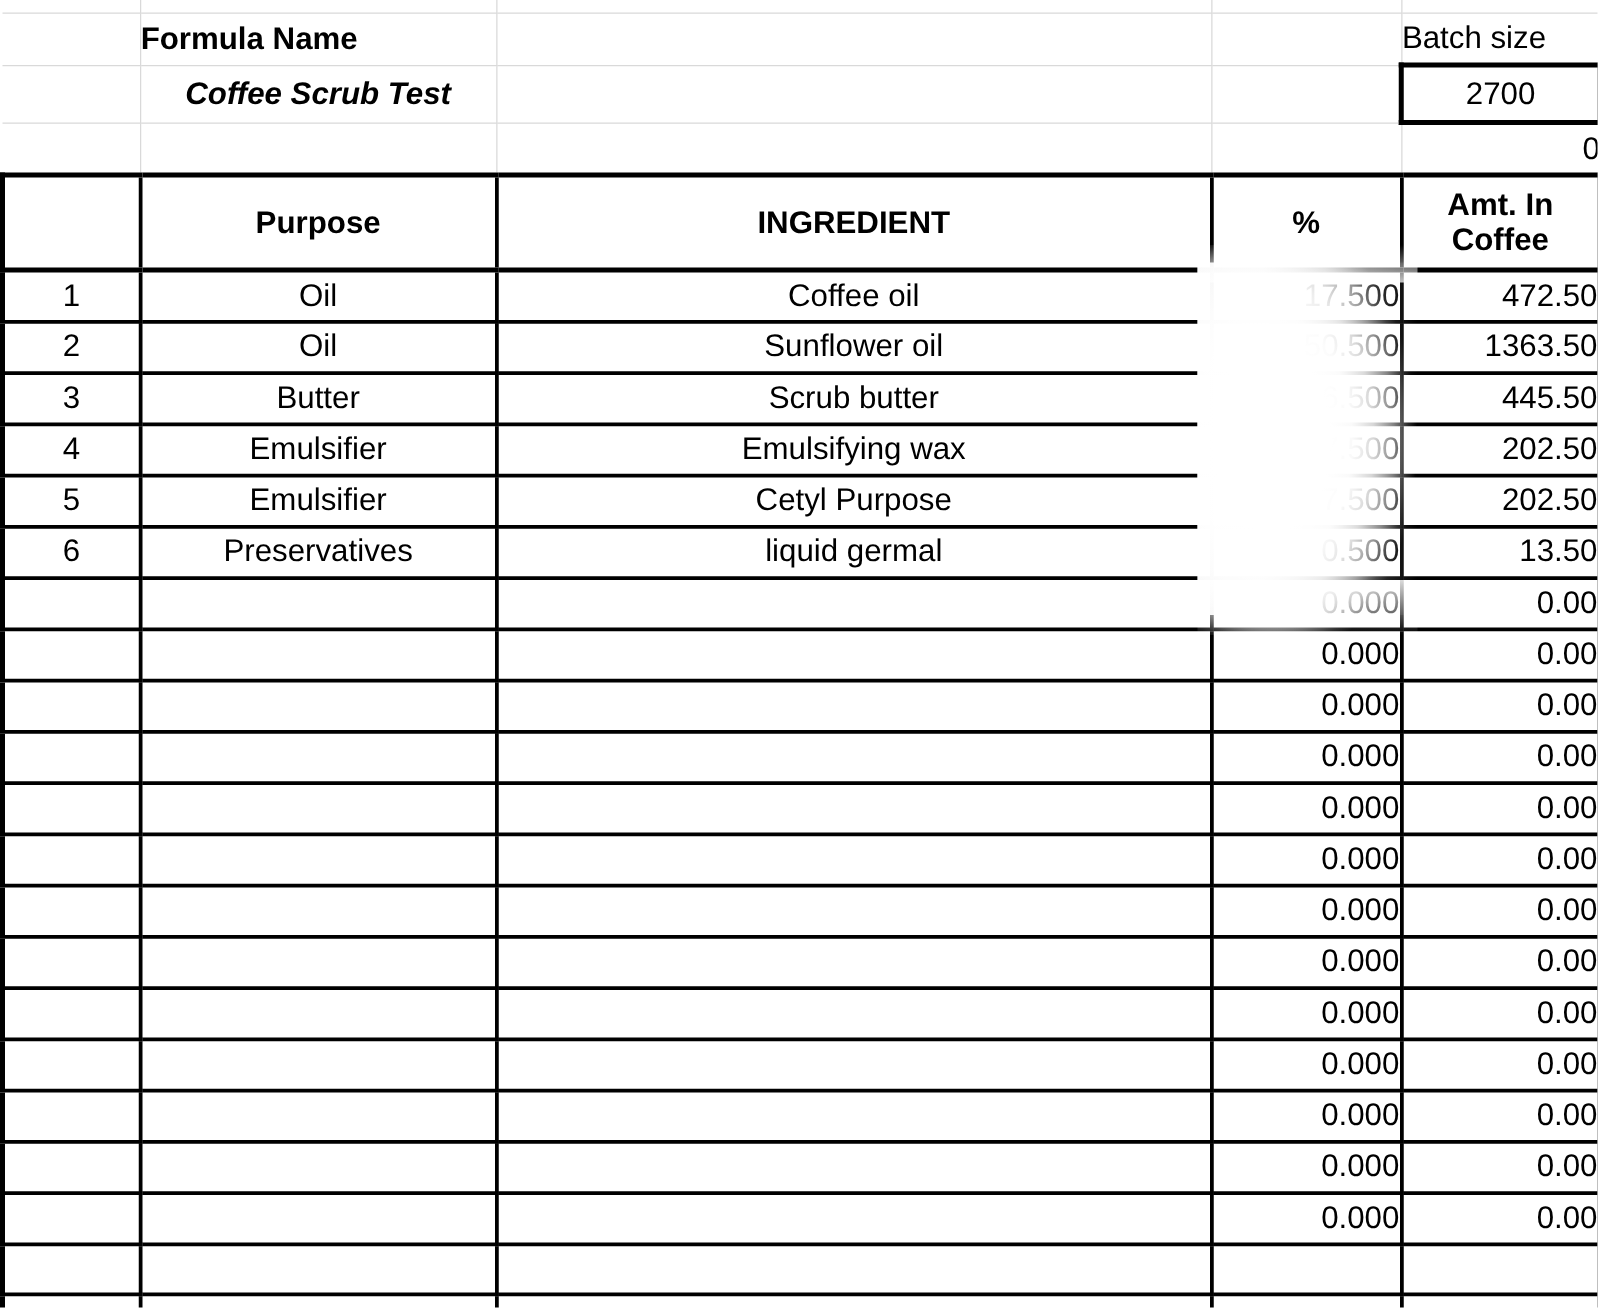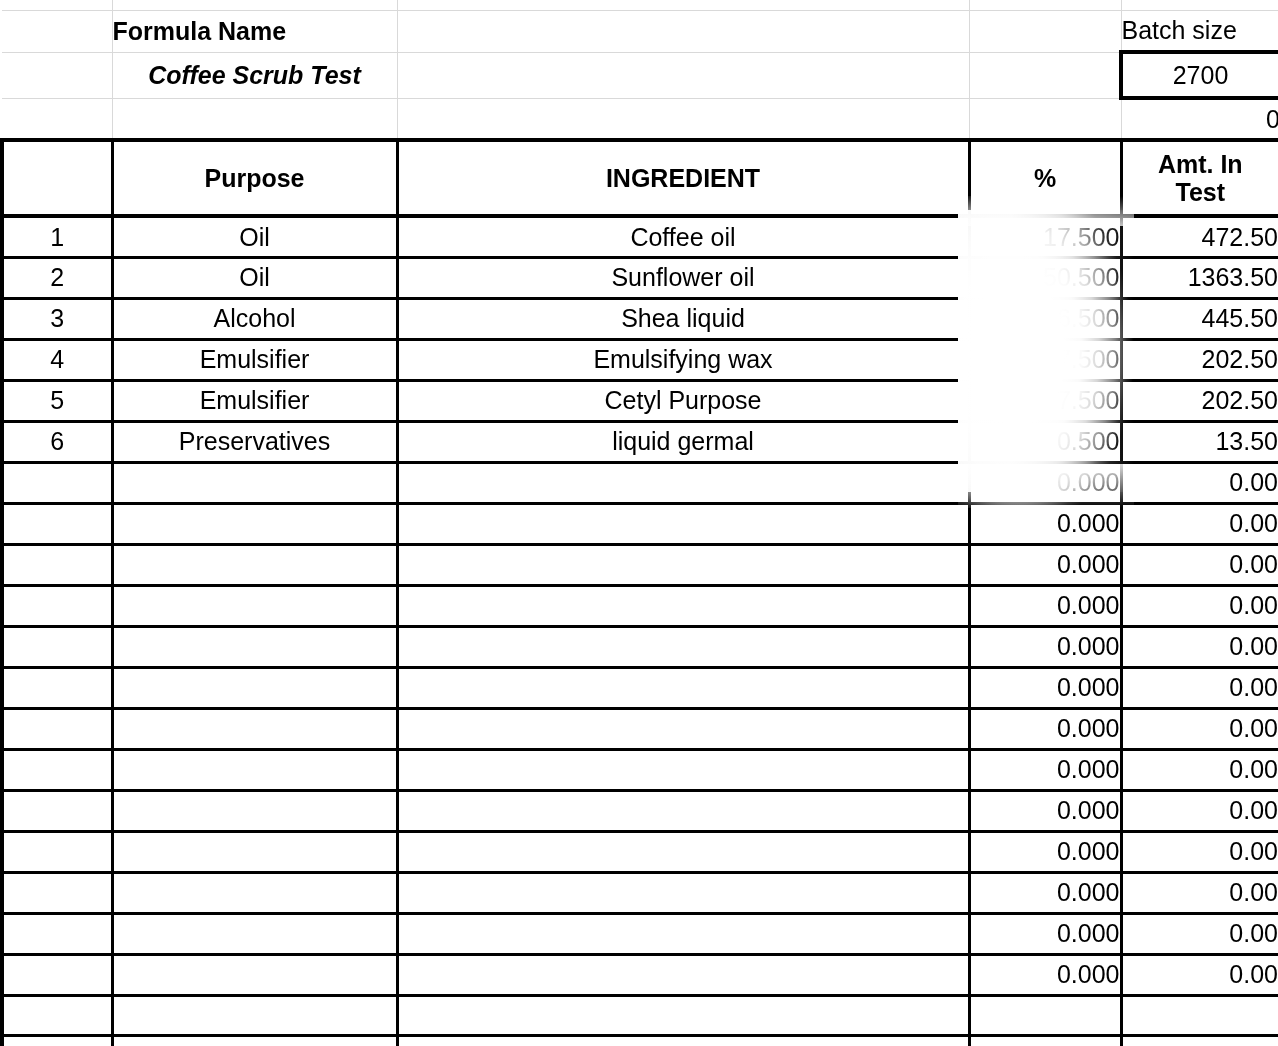--- a/index.html
+++ b/index.html
@@ -195,42 +195,42 @@
         <td class="lg-b rgt zero-value">0</td>
       </tr>
 
       <tr class="r-head">
         <td class="hv-t hv-b hv-l md-r"></td>
         <td class="hv-t hv-b md-r ctr head-cell">Purpose</td>
         <td class="hv-t hv-b md-r ctr head-cell">INGREDIENT</td>
         <td class="hv-t hv-b md-r ctr head-cell">%</td>
         <td class="hv-t hv-b hv-r ctr head-cell wrap">
           <span>Amt. In</span><br>
-          <span>Test</span>
+          <span>Coffee</span>
         </td>
       </tr>
 
       <tr class="r-data">
           <td class="hv-l md-r md-b ctr">1</td>
           <td class="md-r md-b ctr">Oil</td>
           <td class="md-r md-b ctr">Coffee oil</td>
           <td class="md-r md-b rgt pct-obscured">17.500</td>
           <td class="hv-r md-b rgt">472.50</td>
         </tr>
         <tr class="r-data">
           <td class="hv-l md-r md-b ctr">2</td>
           <td class="md-r md-b ctr">Oil</td>
           <td class="md-r md-b ctr">Sunflower oil</td>
           <td class="md-r md-b rgt pct-obscured">50.500</td>
           <td class="hv-r md-b rgt">1363.50</td>
         </tr>
         <tr class="r-data">
           <td class="hv-l md-r md-b ctr">3</td>
-          <td class="md-r md-b ctr">Alcohol</td>
-          <td class="md-r md-b ctr">Shea liquid</td>
+          <td class="md-r md-b ctr">Butter</td>
+          <td class="md-r md-b ctr">Scrub butter</td>
           <td class="md-r md-b rgt pct-obscured">16.500</td>
           <td class="hv-r md-b rgt">445.50</td>
         </tr>
         <tr class="r-data">
           <td class="hv-l md-r md-b ctr">4</td>
           <td class="md-r md-b ctr">Emulsifier</td>
           <td class="md-r md-b ctr">Emulsifying wax</td>
           <td class="md-r md-b rgt pct-obscured">7.500</td>
           <td class="hv-r md-b rgt">202.50</td>
         </tr>

